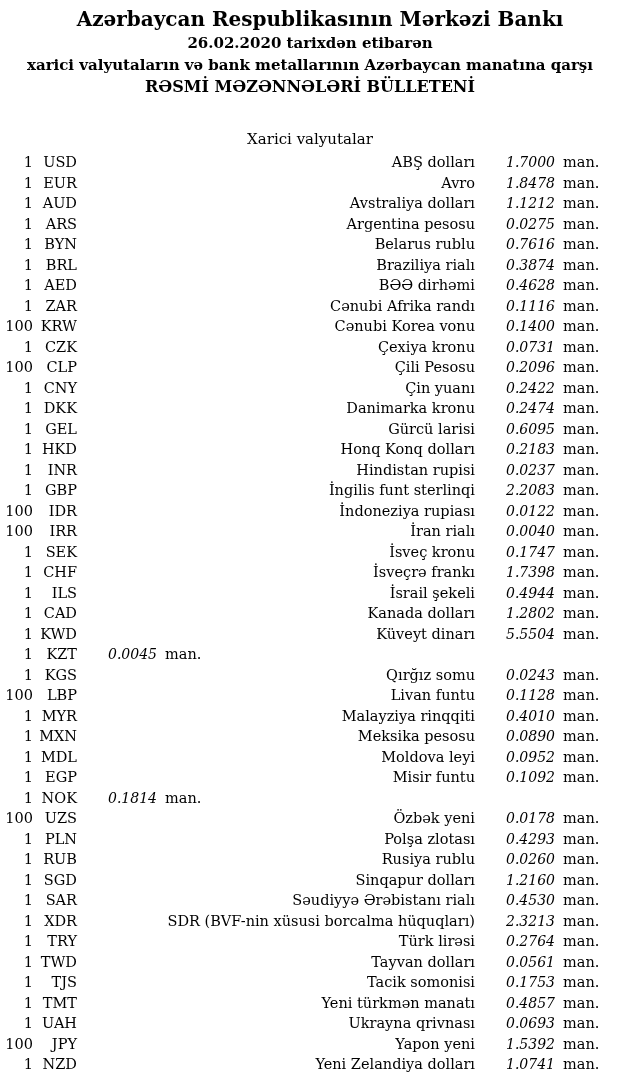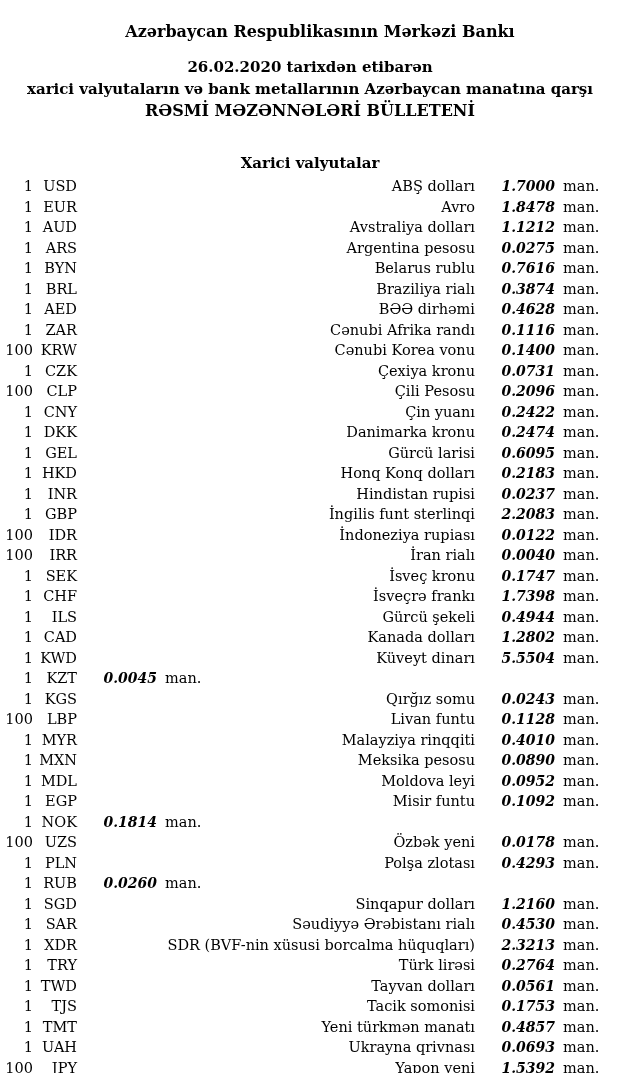--- a/index.html
+++ b/index.html
@@ -15,42 +15,42 @@
     font-family: "DejaVu Serif", "Liberation Serif", serif;
   }
   .page {
     padding-top: 7px;
     box-sizing: border-box;
   }
   .header {
     text-align: center;
   }
   .bank-title {
-    font-size: 16px;
+    font-size: 20px;
     font-weight: bold;
     line-height: 25px;
-    margin: 12px;
+    margin: 0;
     padding-left: 20px;
   }
   .date-line,
   .subject-line {
     font-size: 15px;
     font-weight: bold;
     line-height: 22px;
   }
   .bulletin-title {
     font-size: 16px;
     font-weight: bold;
     line-height: 22px;
     text-align: center;
   }
   .section-title {
     text-align: center;
     font-size: 15px;
-    font-weight: bold;
+    font-weight: normal;
     line-height: 21px;
     margin-top: 31px;
   }
   .rates {
     margin-top: 2px;
   }
   .row {
     display: flex;
     align-items: baseline;
     line-height: 20.5px;
@@ -70,21 +70,21 @@
   .name {
     flex: 1 1 auto;
     padding-left: 8px;
     white-space: nowrap;
     overflow: hidden;
     text-align: right;
   }
   .rate {
     width: 80px;
     text-align: right;
-    font-weight: bold;
+    font-weight: normal;
     font-style: italic;
     font-size: 14px;
     flex: 0 0 auto;
   }
   .unit {
     width: 34px;
     margin-left: 8px;
     white-space: nowrap;
     flex: 0 0 auto;
   }
@@ -268,21 +268,21 @@
     <span class="qty">1</span>
     <span class="code">CHF</span>
     <span class="name">İsveçrə frankı</span>
     <span class="rate">1.7398</span>
     <span class="unit">man.</span>
   </div>
 
   <div class="row">
     <span class="qty">1</span>
     <span class="code">ILS</span>
-    <span class="name">Gürcü şekeli</span>
+    <span class="name">İsrail şekeli</span>
     <span class="rate">0.4944</span>
     <span class="unit">man.</span>
   </div>
 
   <div class="row">
     <span class="qty">1</span>
     <span class="code">CAD</span>
     <span class="name">Kanada dolları</span>
     <span class="rate">1.2802</span>
     <span class="unit">man.</span>
@@ -370,20 +370,21 @@
     <span class="qty">1</span>
     <span class="code">PLN</span>
     <span class="name">Polşa zlotası</span>
     <span class="rate">0.4293</span>
     <span class="unit">man.</span>
   </div>
 
   <div class="row">
     <span class="qty">1</span>
     <span class="code">RUB</span>
+    <span class="name">Rusiya rublu</span>
     <span class="rate">0.0260</span>
     <span class="unit">man.</span>
   </div>
 
   <div class="row">
     <span class="qty">1</span>
     <span class="code">SGD</span>
     <span class="name">Sinqapur dolları</span>
     <span class="rate">1.2160</span>
     <span class="unit">man.</span>

